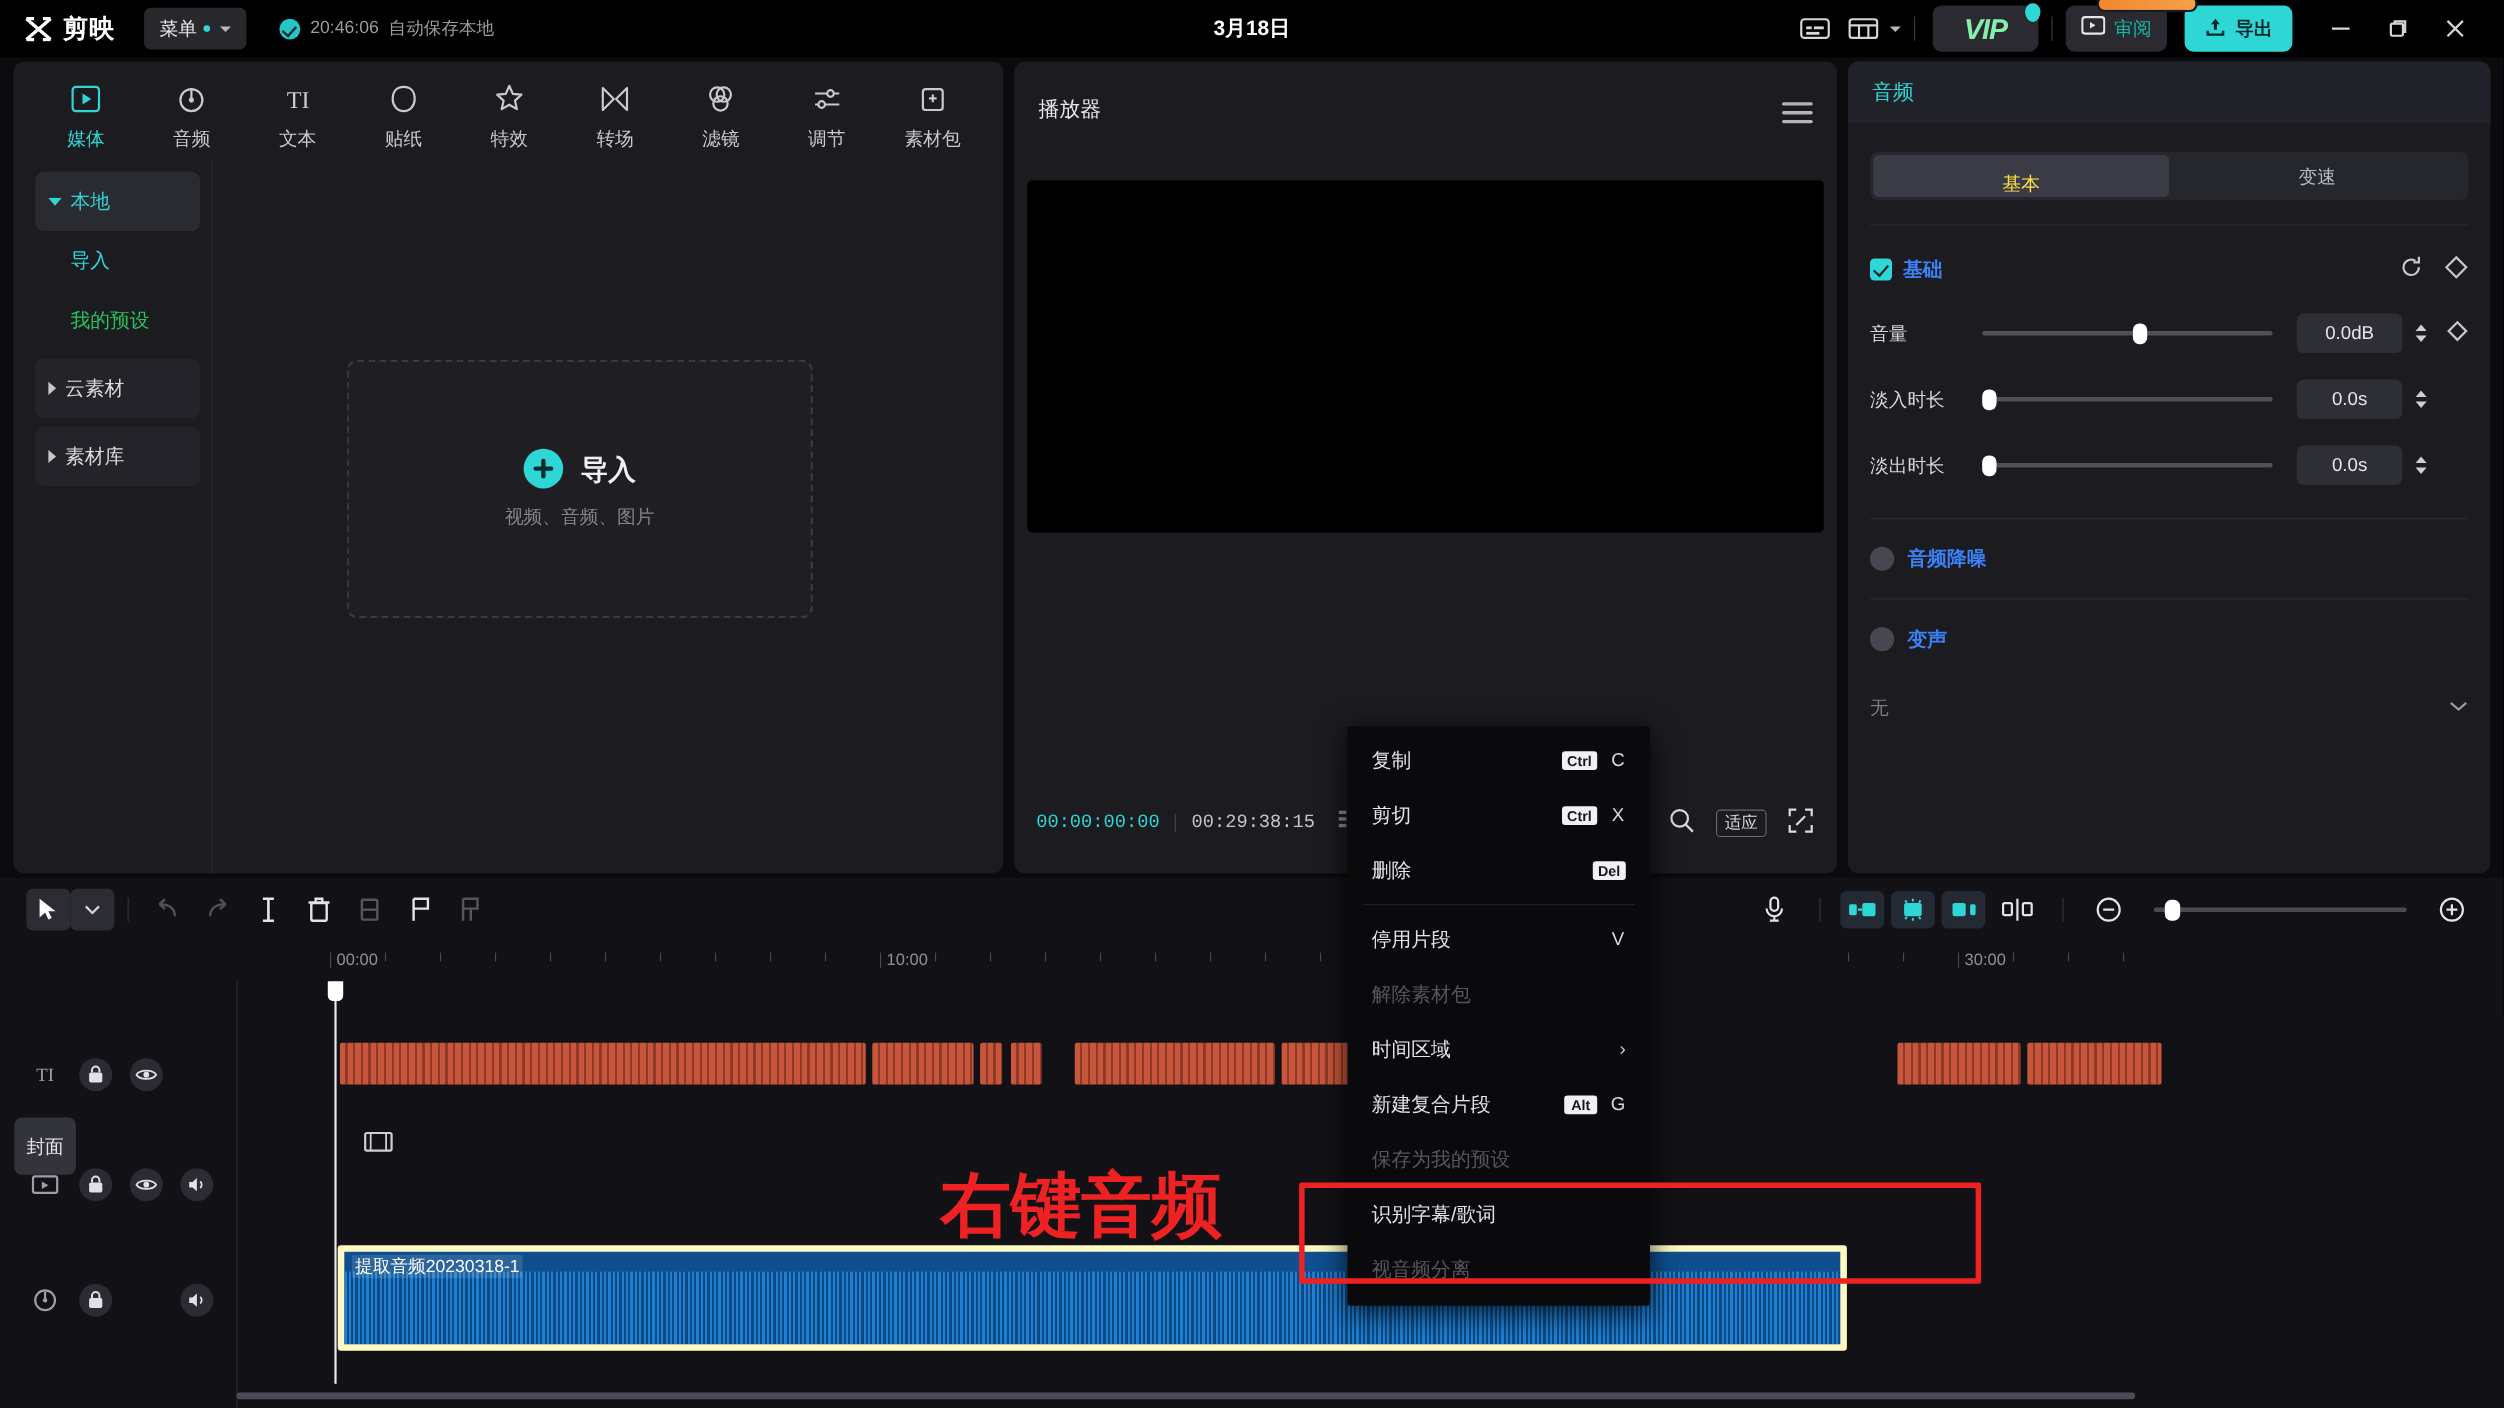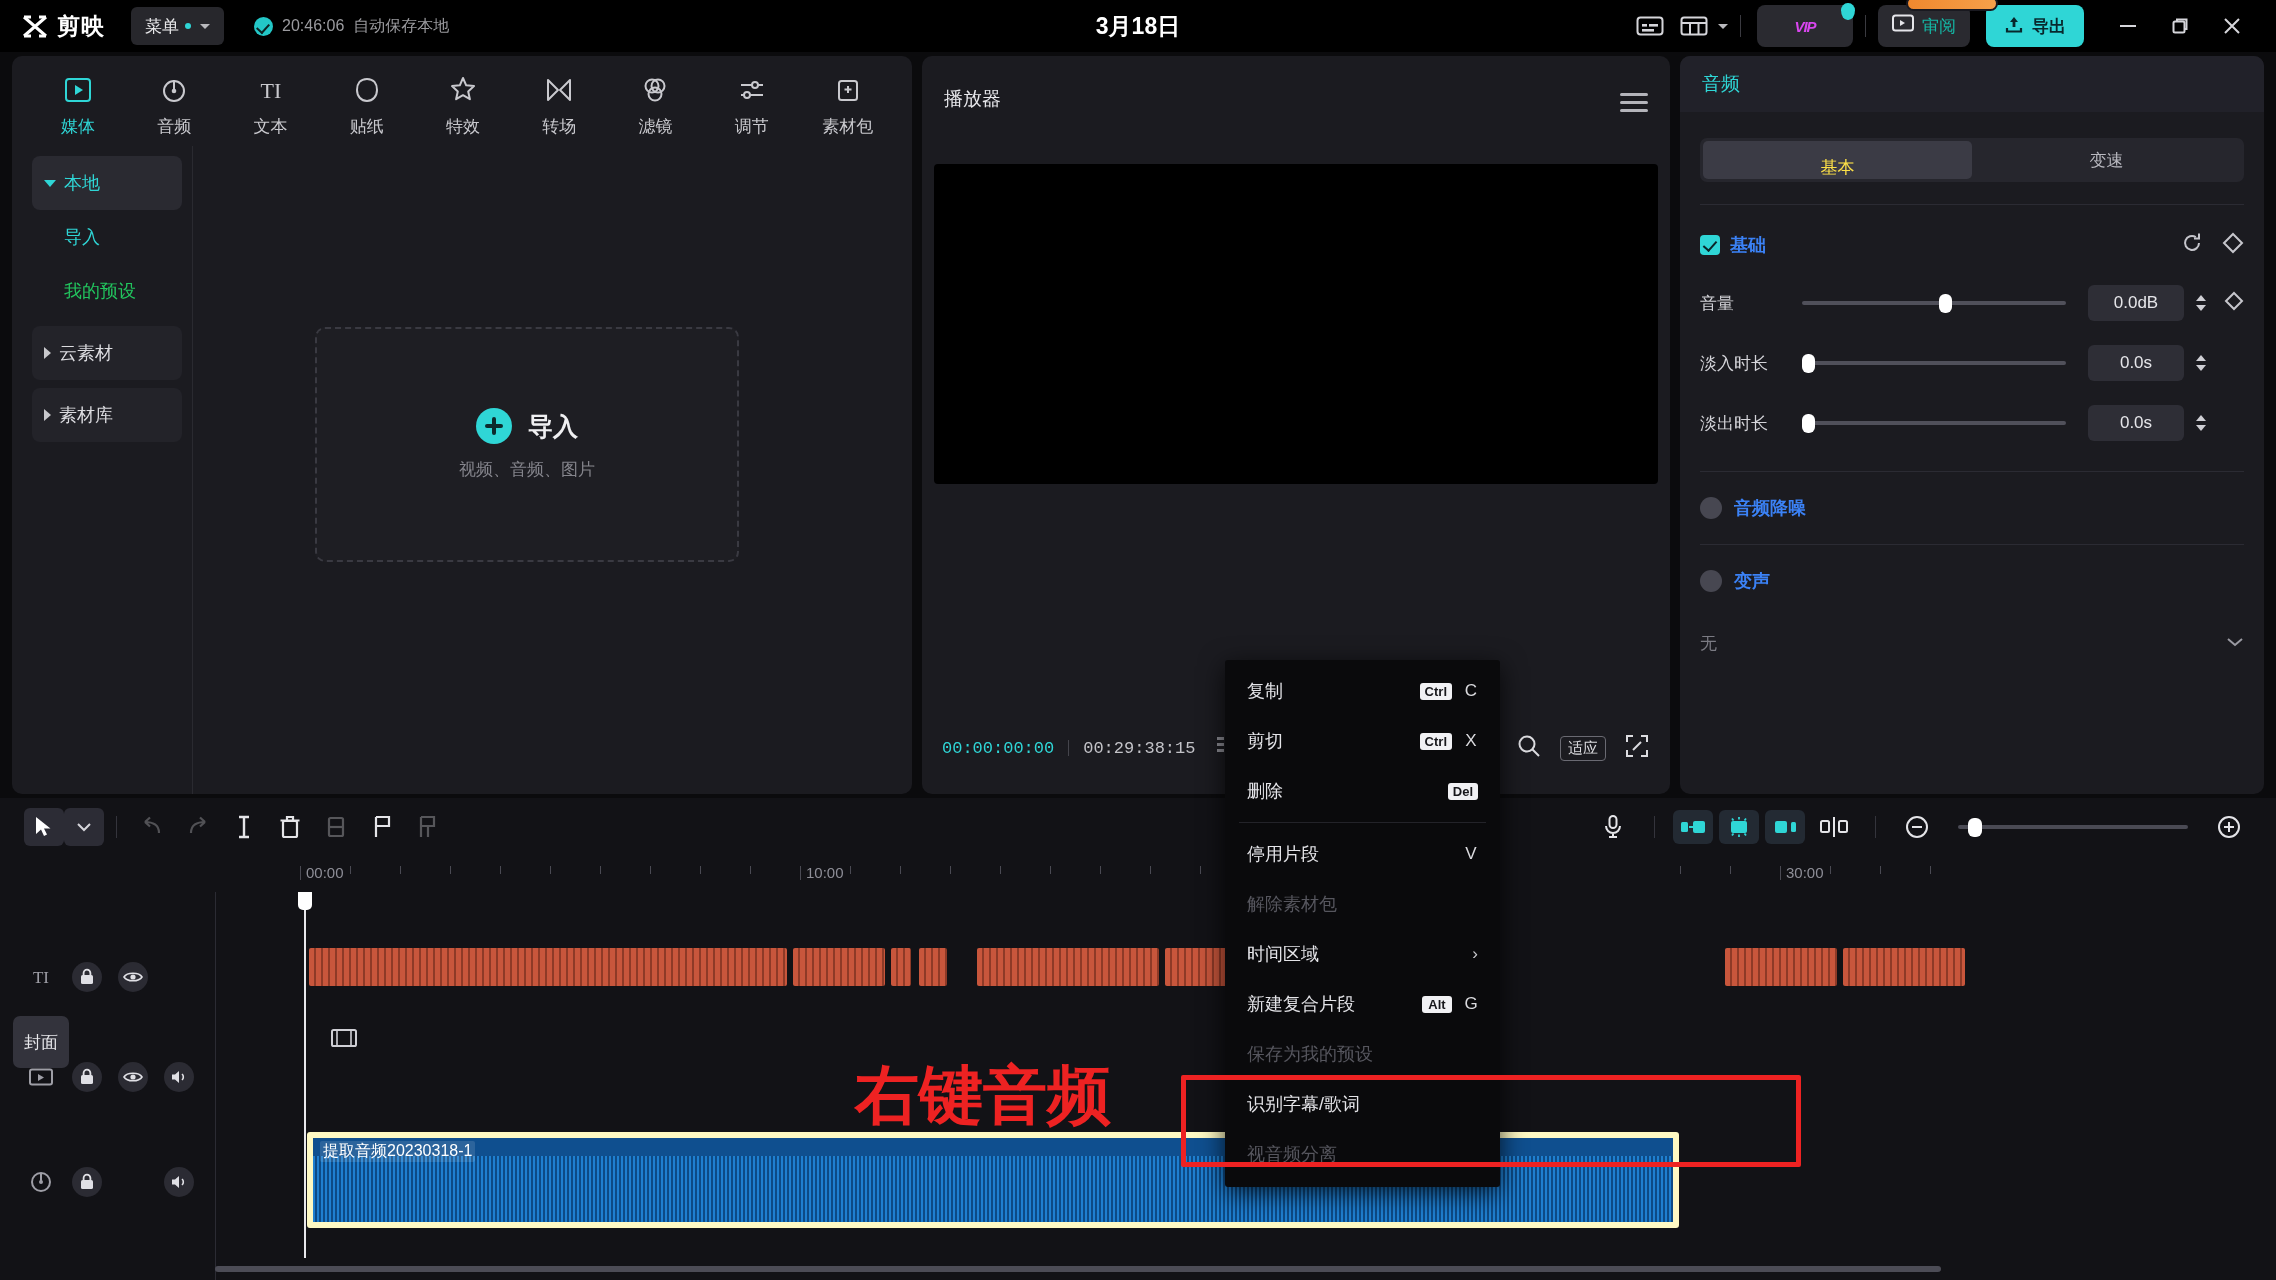--- a/index.html
+++ b/index.html
@@ -31,30 +31,30 @@
   .autosave { display: flex; align-items: center; gap: 9px; margin-left: 30px; }
   .check-circle { width: 19px; height: 19px; border-radius: 50%; background: #23c7c7; position: relative; }
   .check-circle::after {
     content: ""; position: absolute; left: 5px; top: 4px; width: 6px; height: 10px;
     border: 2px solid #0c2323; border-top: 0; border-left: 0; transform: rotate(42deg);
   }
   .autosave-text { font-size: 16px; color: #9b9b9f; }
   .proj-title {
     position: absolute; left: 0; right: 0; top: 0; height: 52px;
     display: flex; align-items: center; justify-content: center;
-    font-size: 23px; font-weight: 700; color: #fff; pointer-events: none;
+    font-size: 19px; font-weight: 700; color: #fff; pointer-events: none;
   }
   .tb-right { margin-left: auto; display: flex; align-items: center; gap: 0; padding-right: 18px; }
   .tb-icon { width: 44px; height: 40px; display: flex; align-items: center; justify-content: center; }
   .tb-sep { width: 1px; height: 22px; background: #3a3a40; margin: 0 12px; }
   .vip-btn {
     position: relative; width: 96px; height: 42px; border-radius: 8px; background: #2a2a30;
     display: flex; align-items: center; justify-content: center; margin-left: 4px;
   }
-  .vip-text { font-size: 15px; font-weight: 800; font-style: italic; color: #d946ef; letter-spacing: -1px; }
+  .vip-text { font-size: 26px; font-weight: 800; font-style: italic; color: #86efac; letter-spacing: -1px; }
   .vip-badge { position: absolute; right: -2px; top: -2px; width: 14px; height: 17px; background: #2fd6d6;
                border-radius: 50% 50% 50% 50% / 45% 45% 60% 60%; }
   .review-btn {
     position: relative; height: 42px; padding: 0 14px; border-radius: 8px; background: #2a2a30;
     display: flex; align-items: center; gap: 8px; margin-left: 0; font-size: 17px; color: #14b8a6;
   }
   .review-bar {
     position: absolute; left: 28px; top: -9px; width: 92px; height: 15px; border-radius: 8px;
     background: linear-gradient(90deg,#f0882e,#f5a04a); border: 2px solid #191920;
   }

